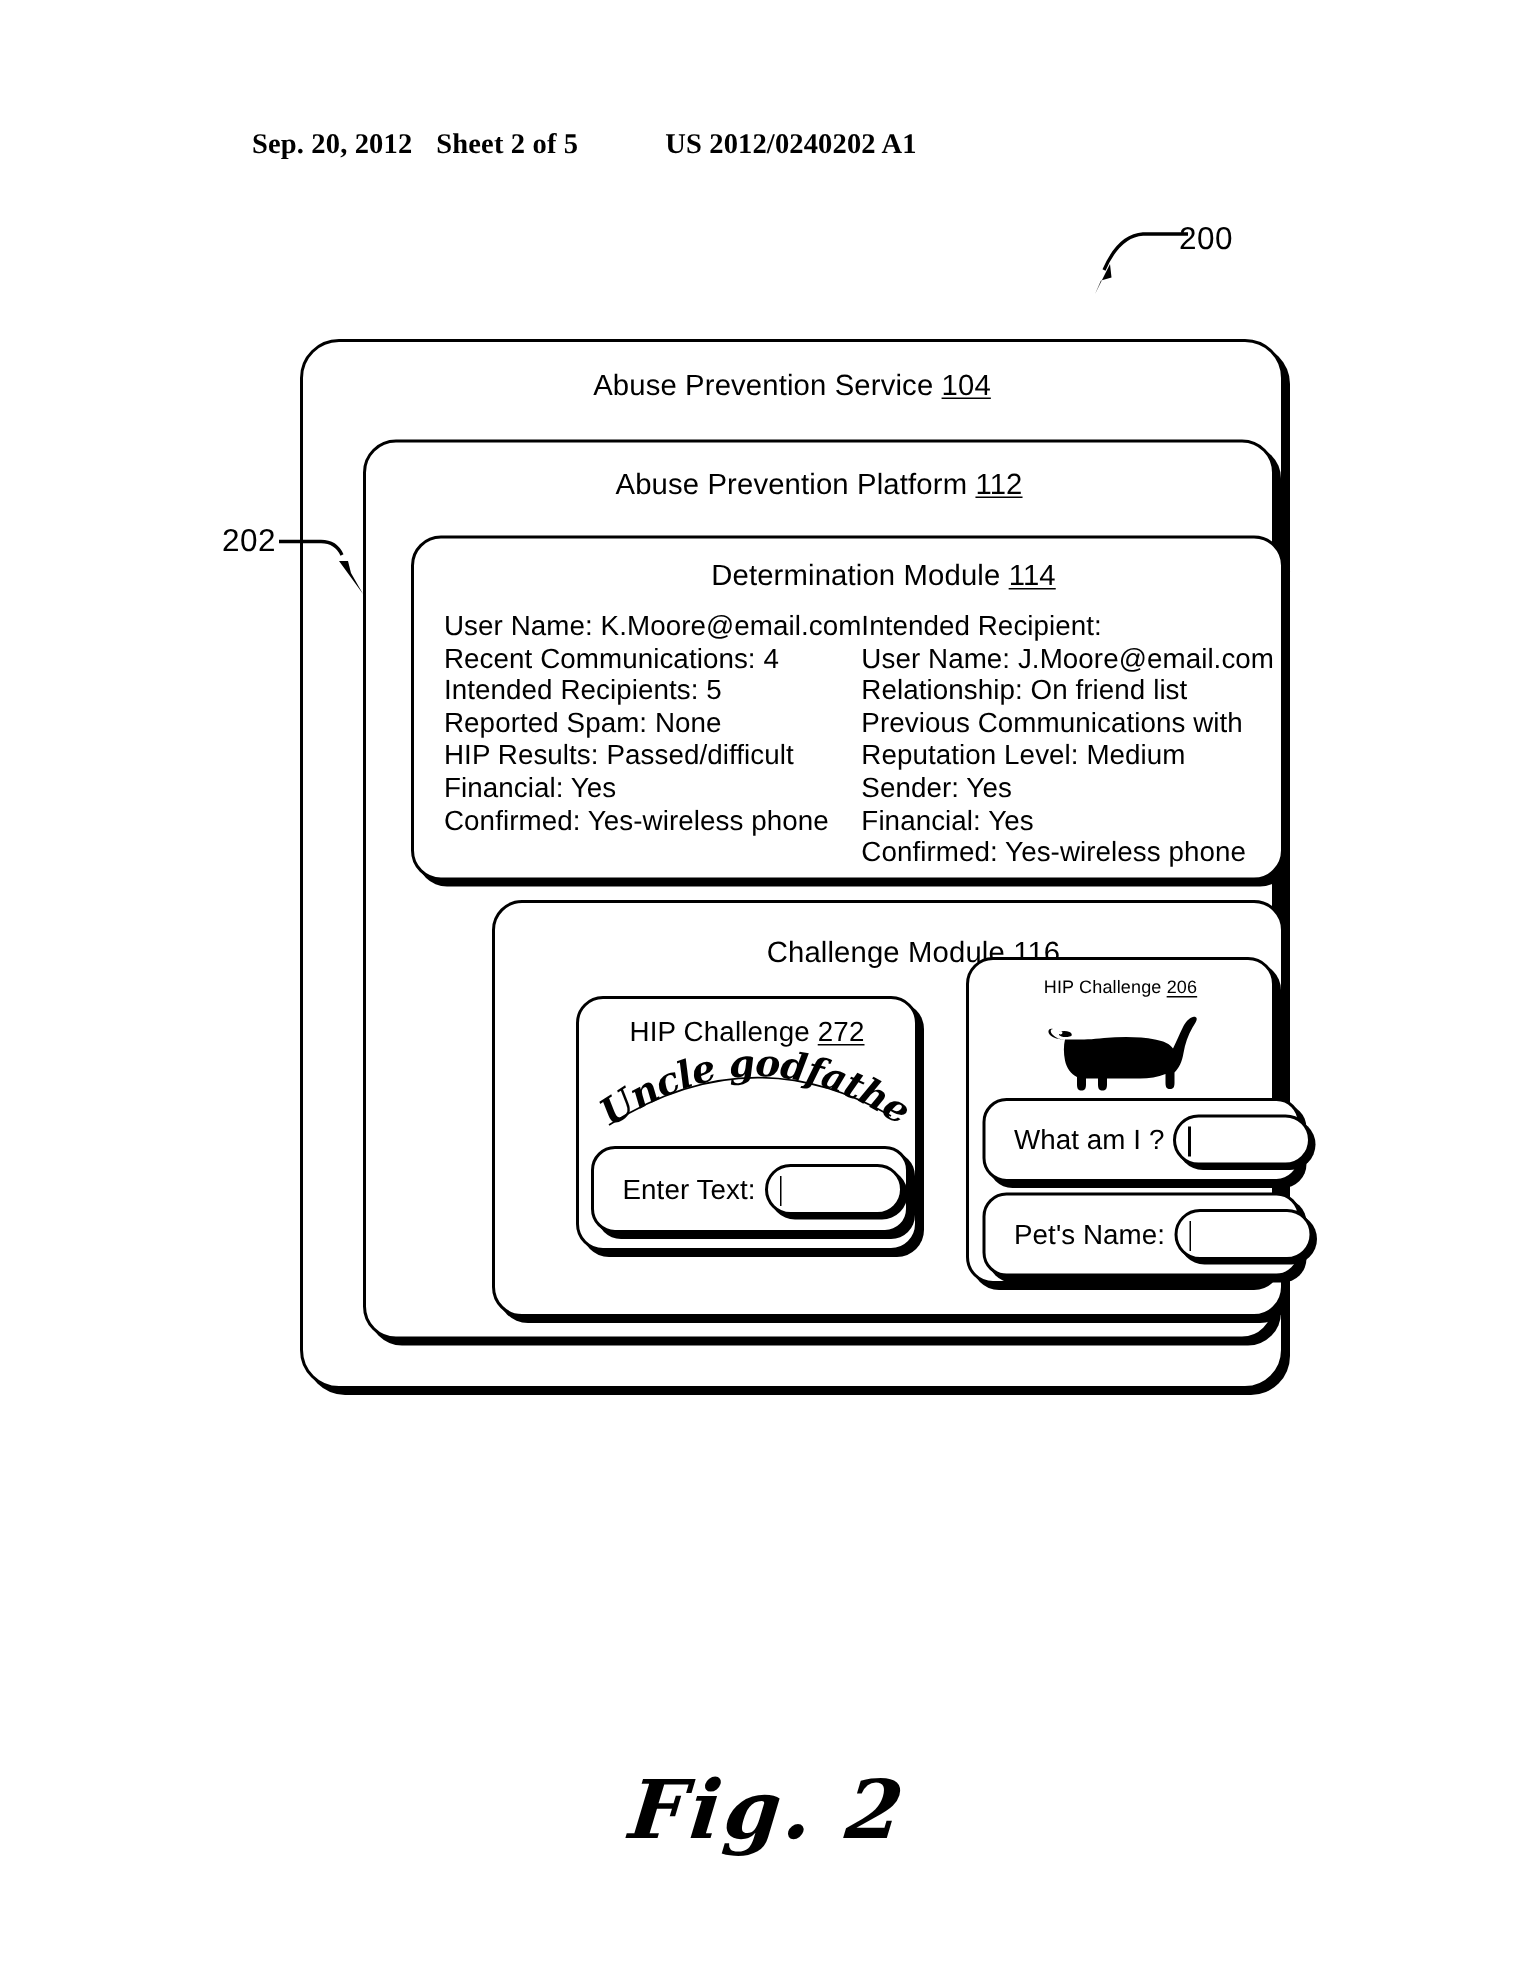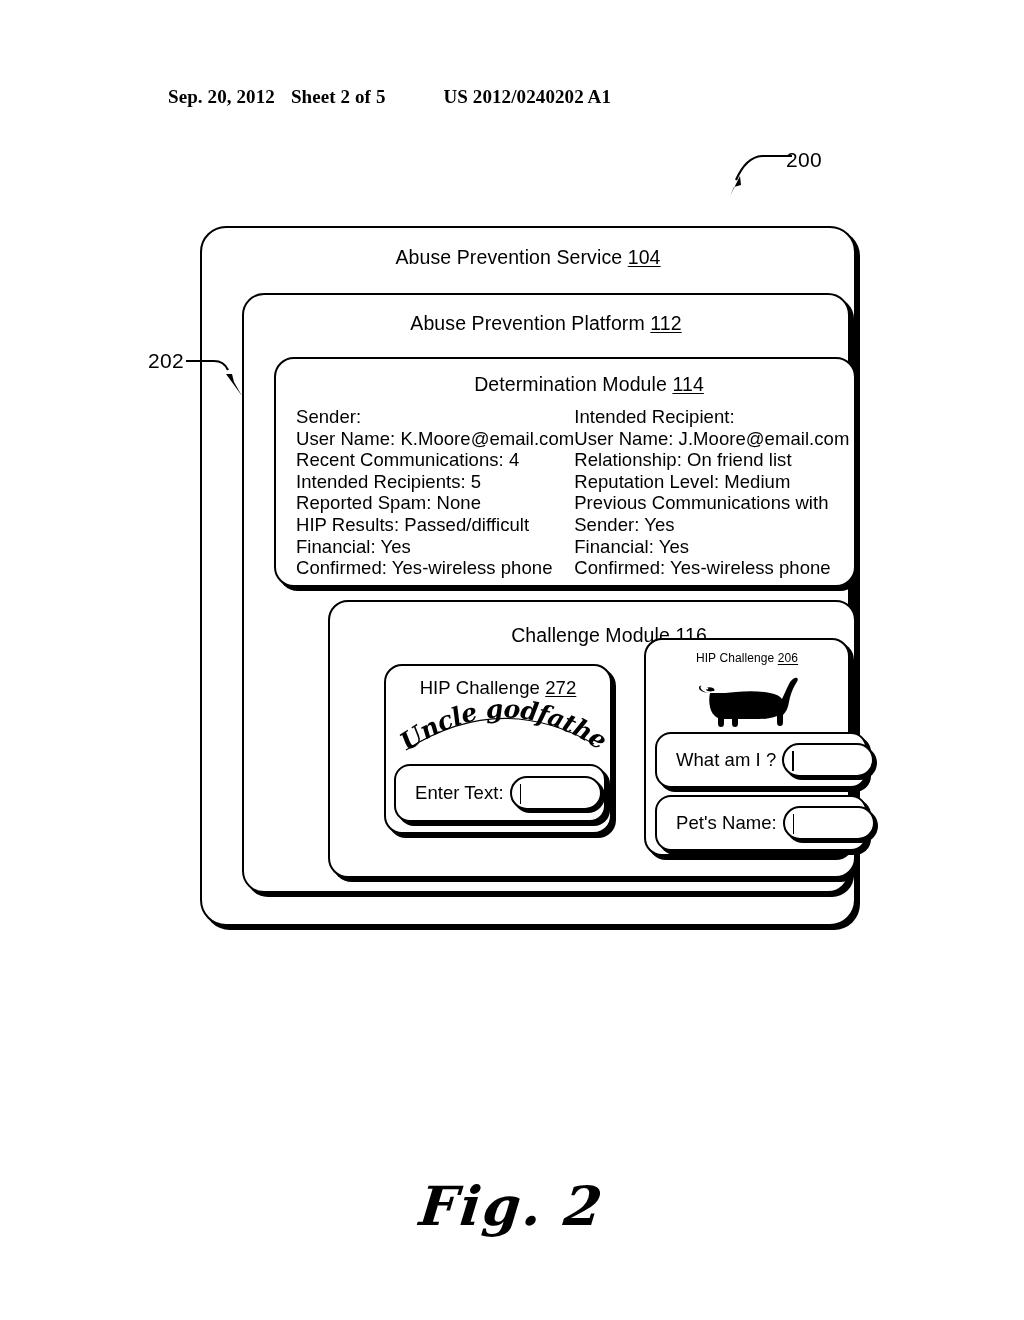--- a/index.html
+++ b/index.html
@@ -295,35 +295,34 @@
       <span>Abuse Prevention Platform </span><span class="ref">112</span>
     </div>
 
     <div class="pbox" id="box-determination">
       <div class="pbox-title">
         <span>Determination Module </span><span class="ref">114</span>
       </div>
 
       <div class="det-cols">
         <div class="det-col det-col-left">
-          <div class="det-line">Sender:</div>
           <div class="det-line">User Name:  K.Moore@email.com</div>
           <div class="det-line">Recent Communications:  4</div>
           <div class="det-line">Intended Recipients: 5</div>
           <div class="det-line">Reported Spam: None</div>
           <div class="det-line">HIP Results: Passed/difficult</div>
           <div class="det-line">Financial: Yes</div>
           <div class="det-line">Confirmed: Yes-wireless phone</div>
         </div>
         <div class="det-col det-col-right">
           <div class="det-line">Intended Recipient:</div>
           <div class="det-line">User Name: J.Moore@email.com</div>
           <div class="det-line">Relationship:  On friend list</div>
+          <div class="det-line">Previous Communications with</div>
           <div class="det-line">Reputation Level: Medium</div>
-          <div class="det-line">Previous Communications with</div>
           <div class="det-line">Sender: Yes</div>
           <div class="det-line">Financial: Yes</div>
           <div class="det-line">Confirmed: Yes-wireless phone</div>
         </div>
       </div>
     </div>
 
     <div class="pbox" id="box-challenge">
       <div class="pbox-title">
         <span>Challenge Module </span><span class="ref">116</span>

